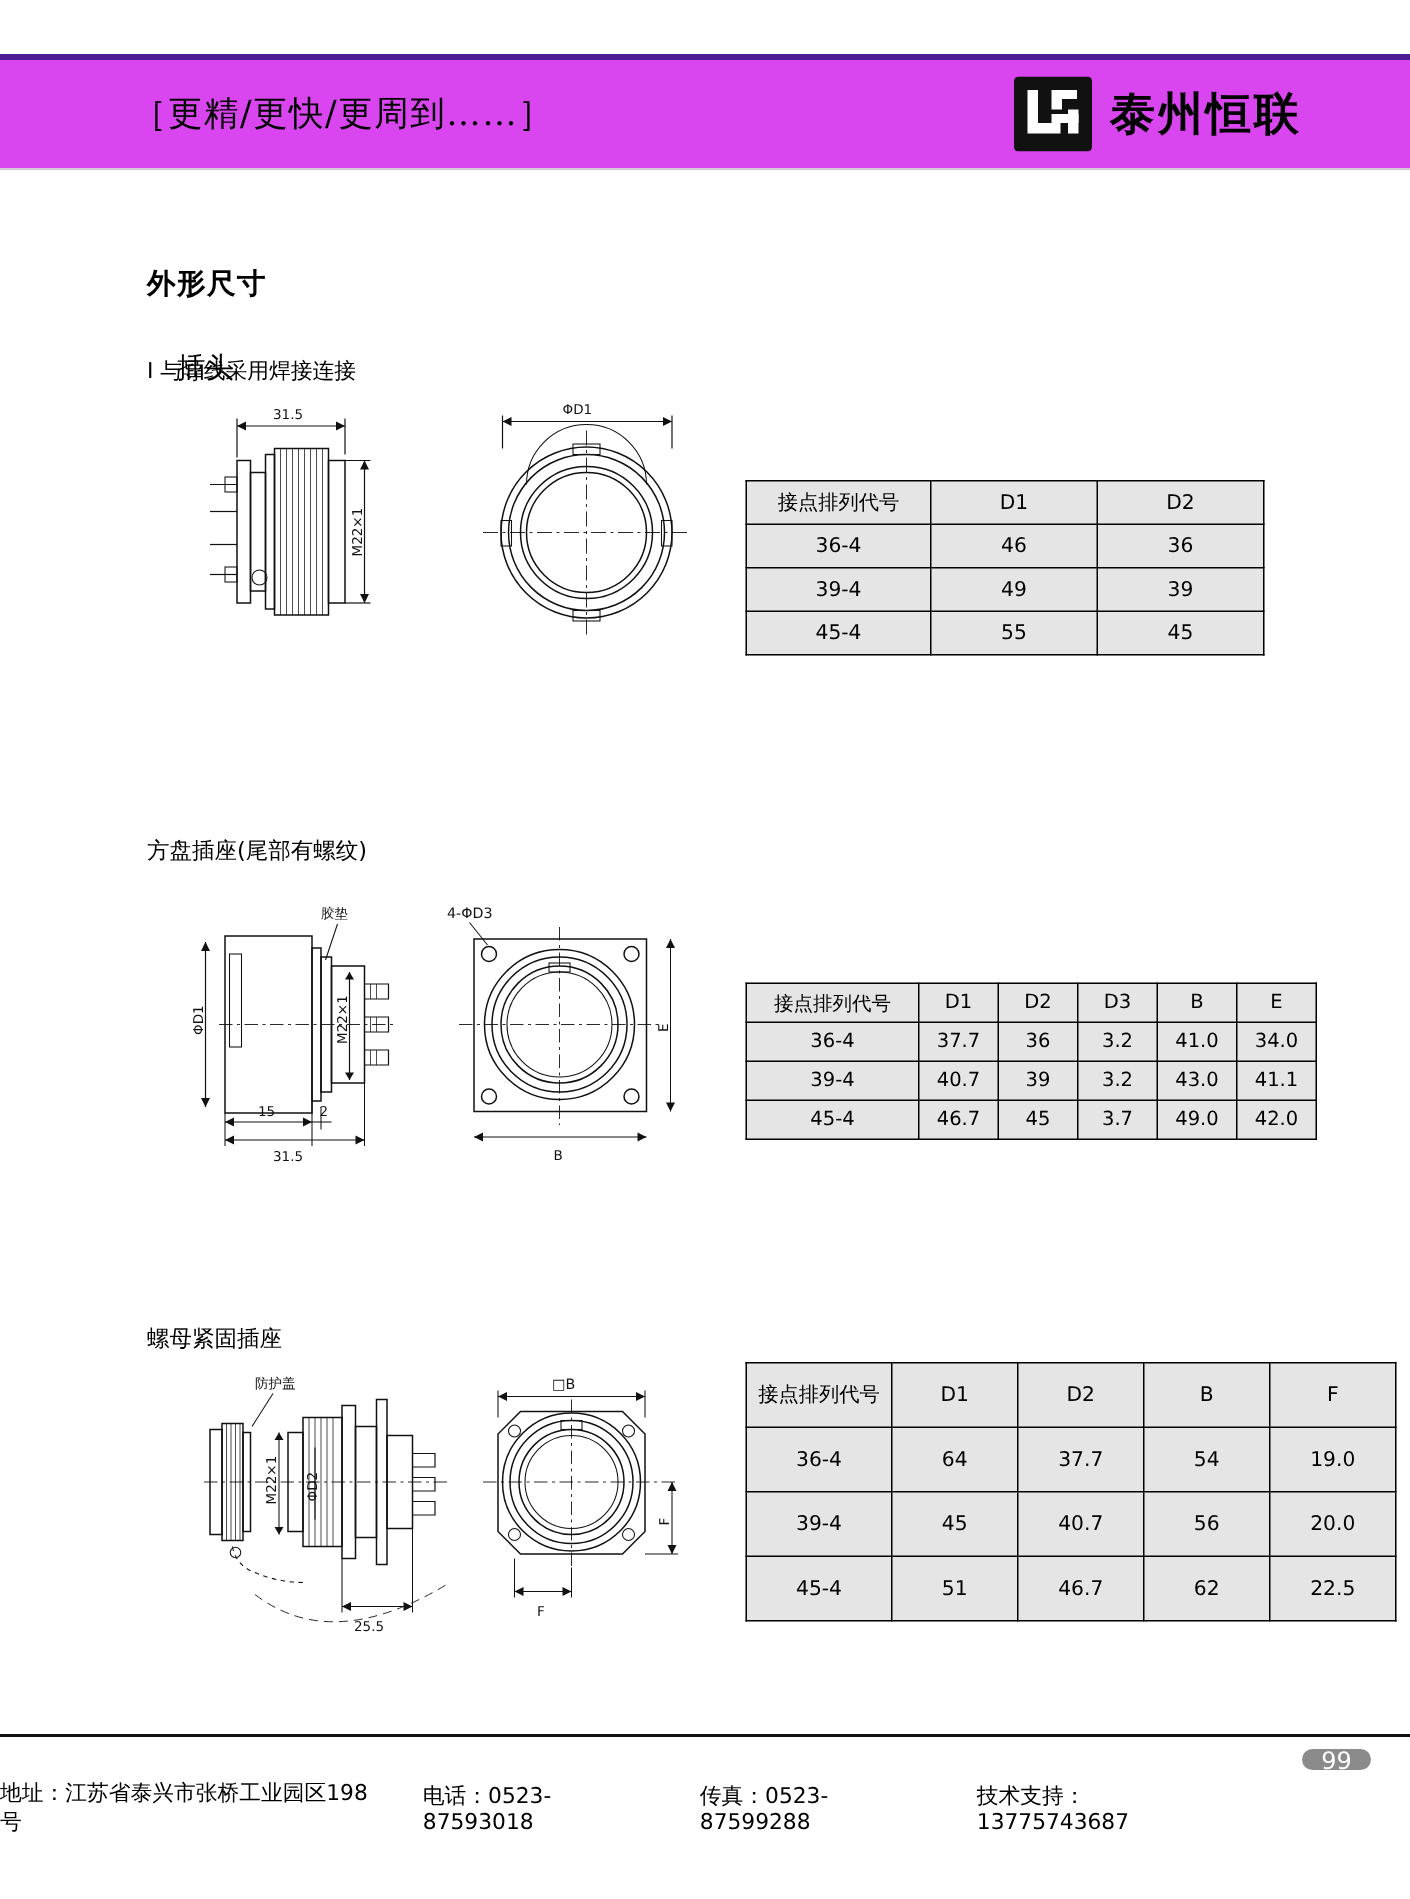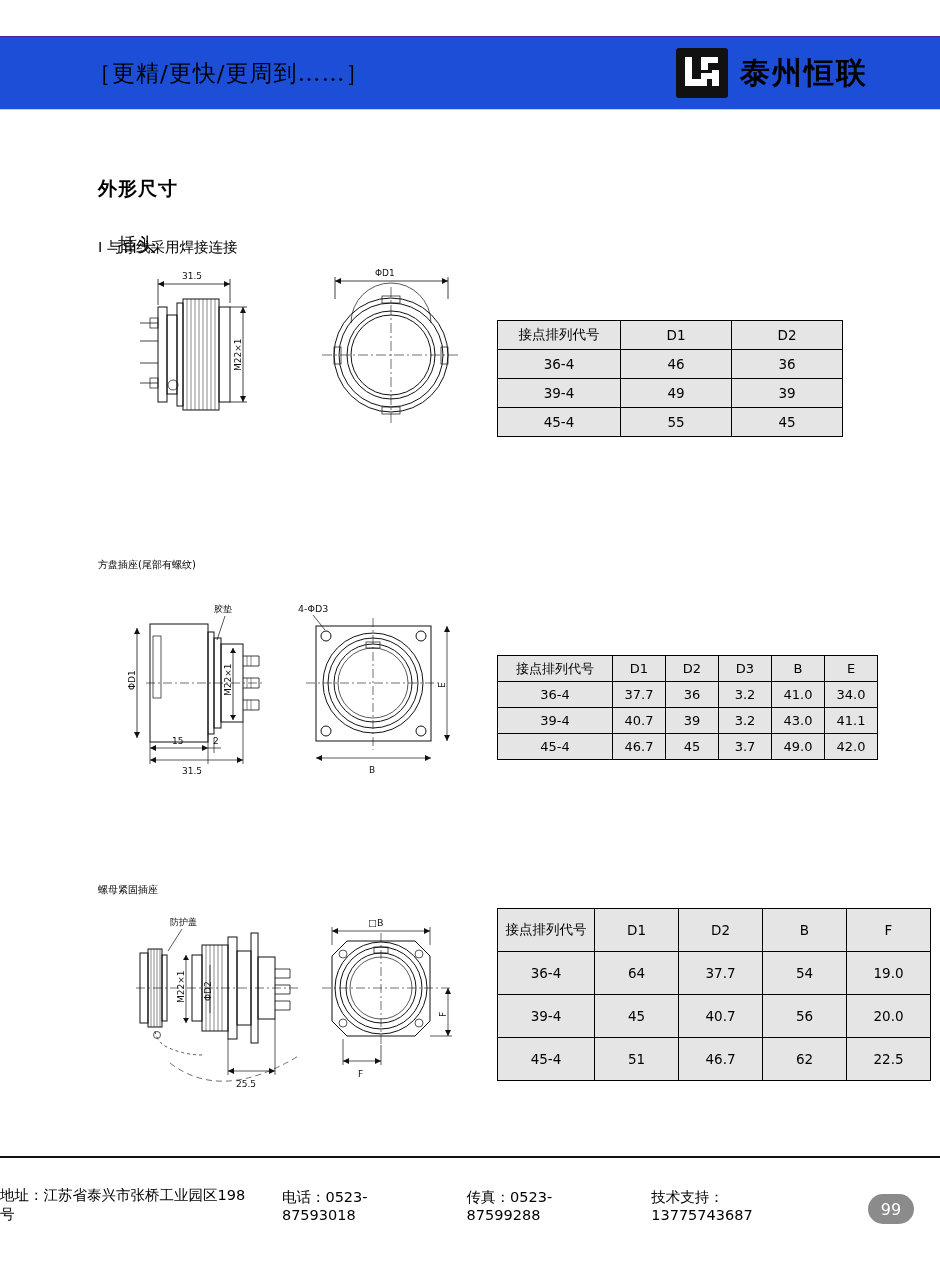--- a/index.html
+++ b/index.html
@@ -14,22 +14,22 @@
     color: #000;
     position: relative;
     overflow: hidden;
   }
 
   
   .page-header {
     position: absolute;
     top: 36px; left: 0;
     width: 940px; height: 72px;
-    background: #1d4ed8;
-    border-top: 1px solid #4c1d95;
+    background: #d946ef;
+    border-top: 4px solid #4c1d95;
     border-bottom: 1px solid #cfcfcf;
   }
   .header-slogan {
     position: absolute;
     left: 88px; top: 50%;
     transform: translateY(-50%);
     font-family: "DejaVu Serif", serif;
     font-size: 23px;
     letter-spacing: 1px;
     white-space: nowrap;
@@ -77,21 +77,21 @@
     margin-top: 28px;
   }
   .sub-line-2 {
     position: absolute;
     left: 118px; top: 124px;
     font-size: 19px;
     font-family: "DejaVu Sans", sans-serif;
   }
   .block-label {
     position: absolute;
-    font-size: 10px;
+    font-size: 15px;
     font-family: "DejaVu Sans", sans-serif;
   }
 
   
   table.spec {
     position: absolute;
     border-collapse: collapse;
     font-family: "DejaVu Sans", sans-serif;
     background: #e5e5e5;
   }
@@ -137,22 +137,22 @@
     width: 820px;
     display: flex;
     align-items: center;
     justify-content: center;
     gap: 30px;
     font-size: 14.5px;
     font-family: "DejaVu Sans", sans-serif;
   }
   .page-number {
     position: absolute;
-    right: 26px; top: 36px;
-    width: 46px; height: 30px;
+    right: 26px; top: 8px;
+    width: 46px; height: 14px;
     border-radius: 15px;
     background: #8b8b8b;
     color: #fff;
     font-size: 16px;
     font-family: "DejaVu Sans", sans-serif;
     display: flex;
     align-items: center;
     justify-content: center;
   }
   .dim-text {

